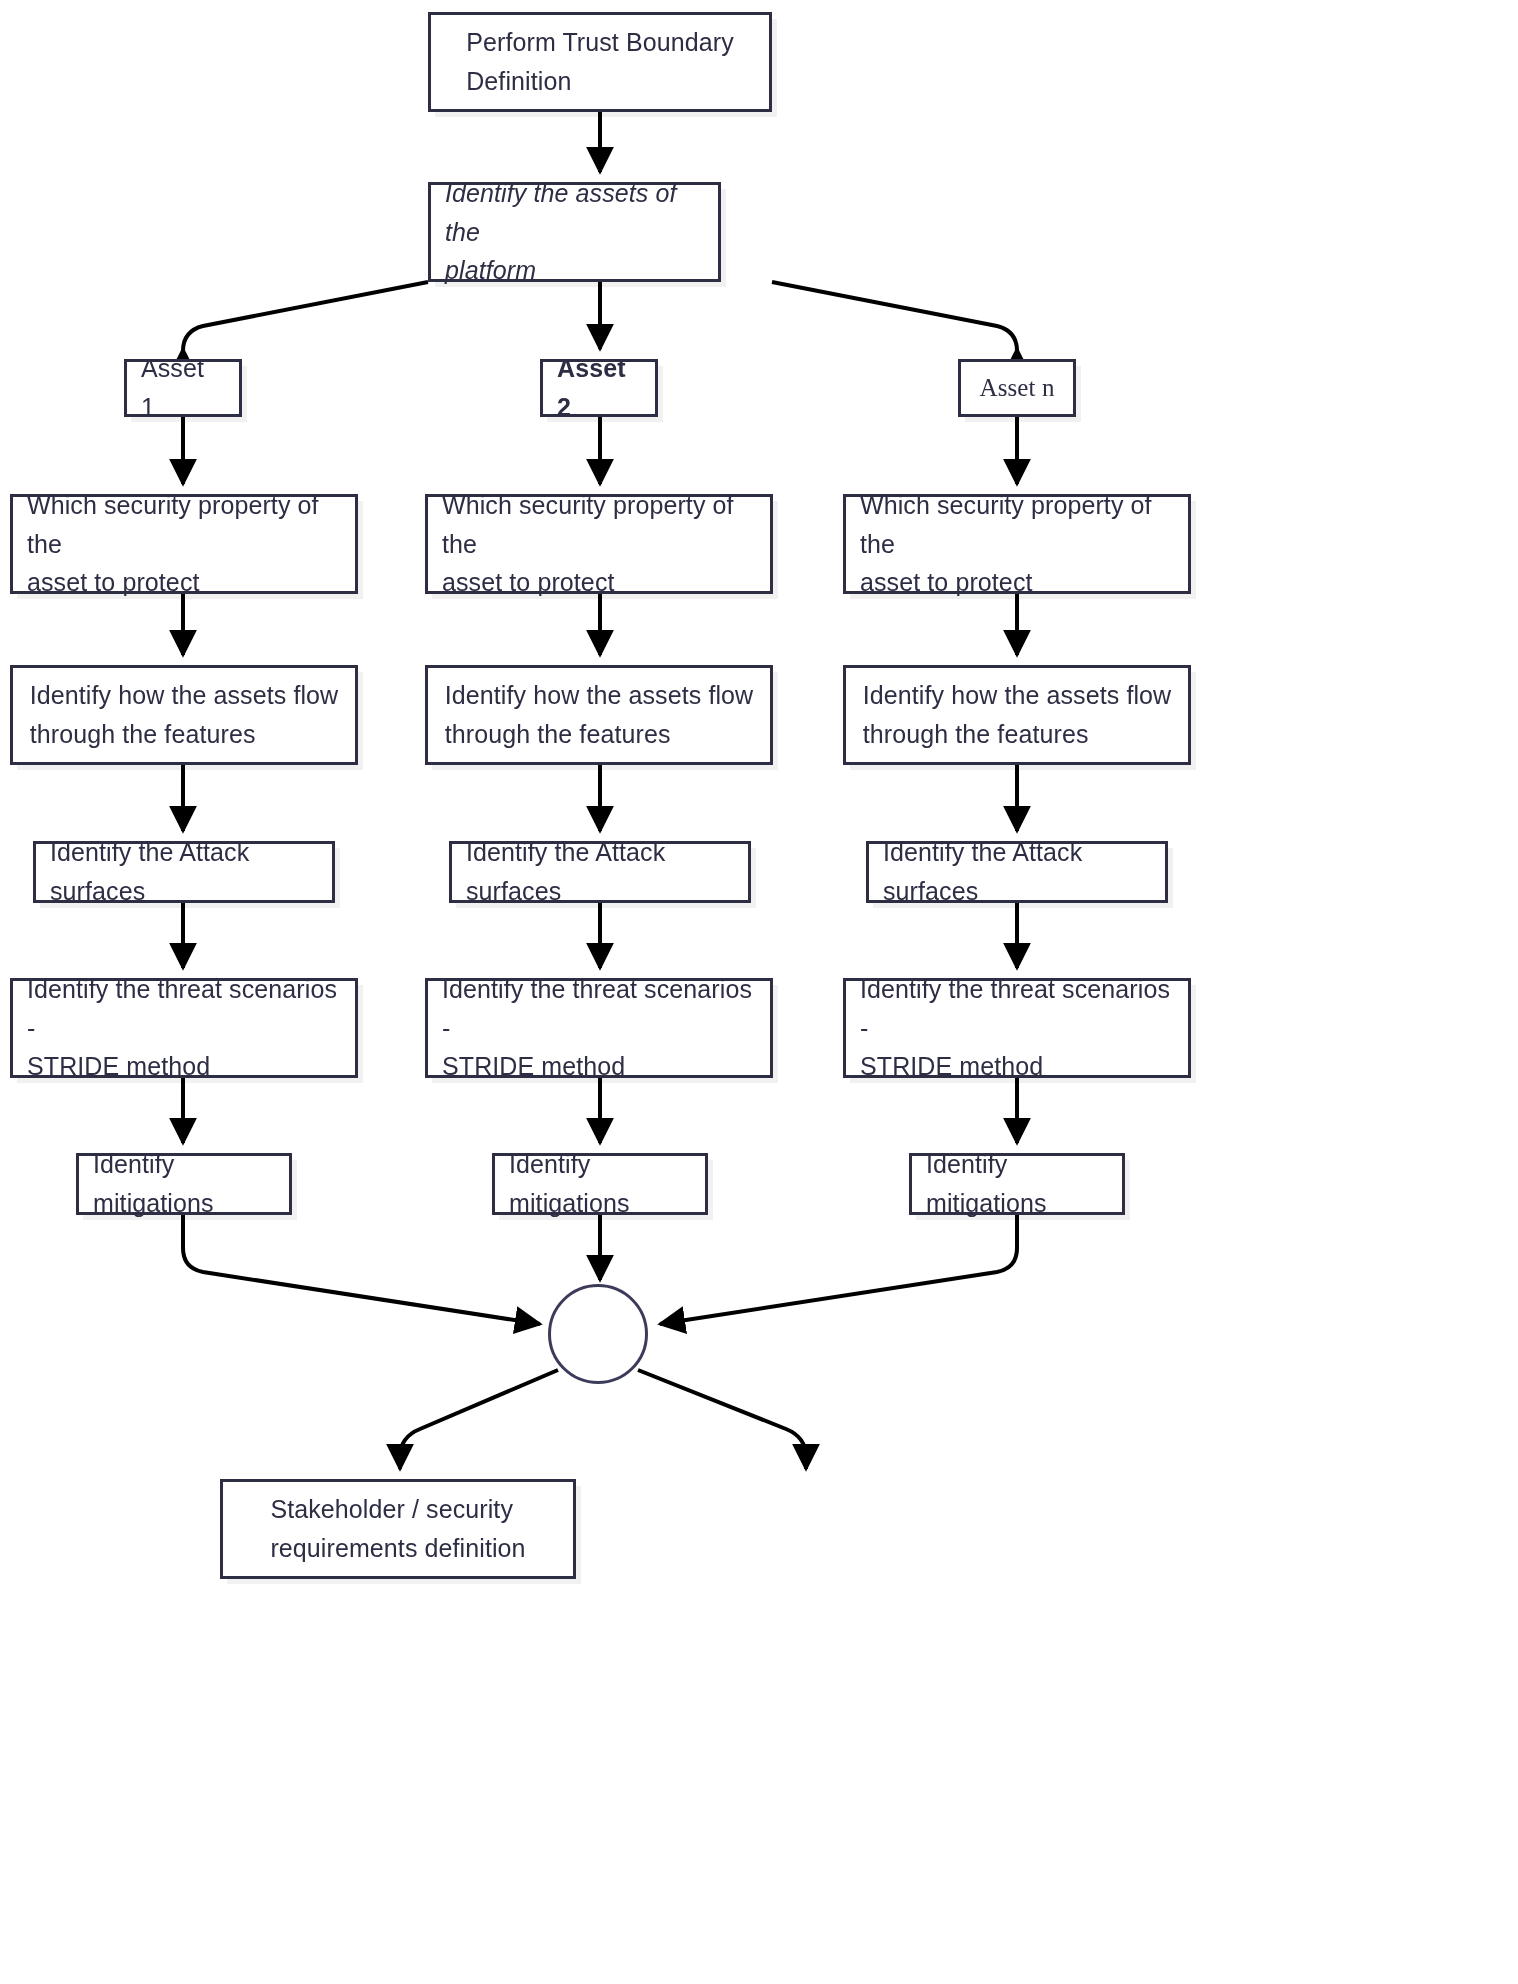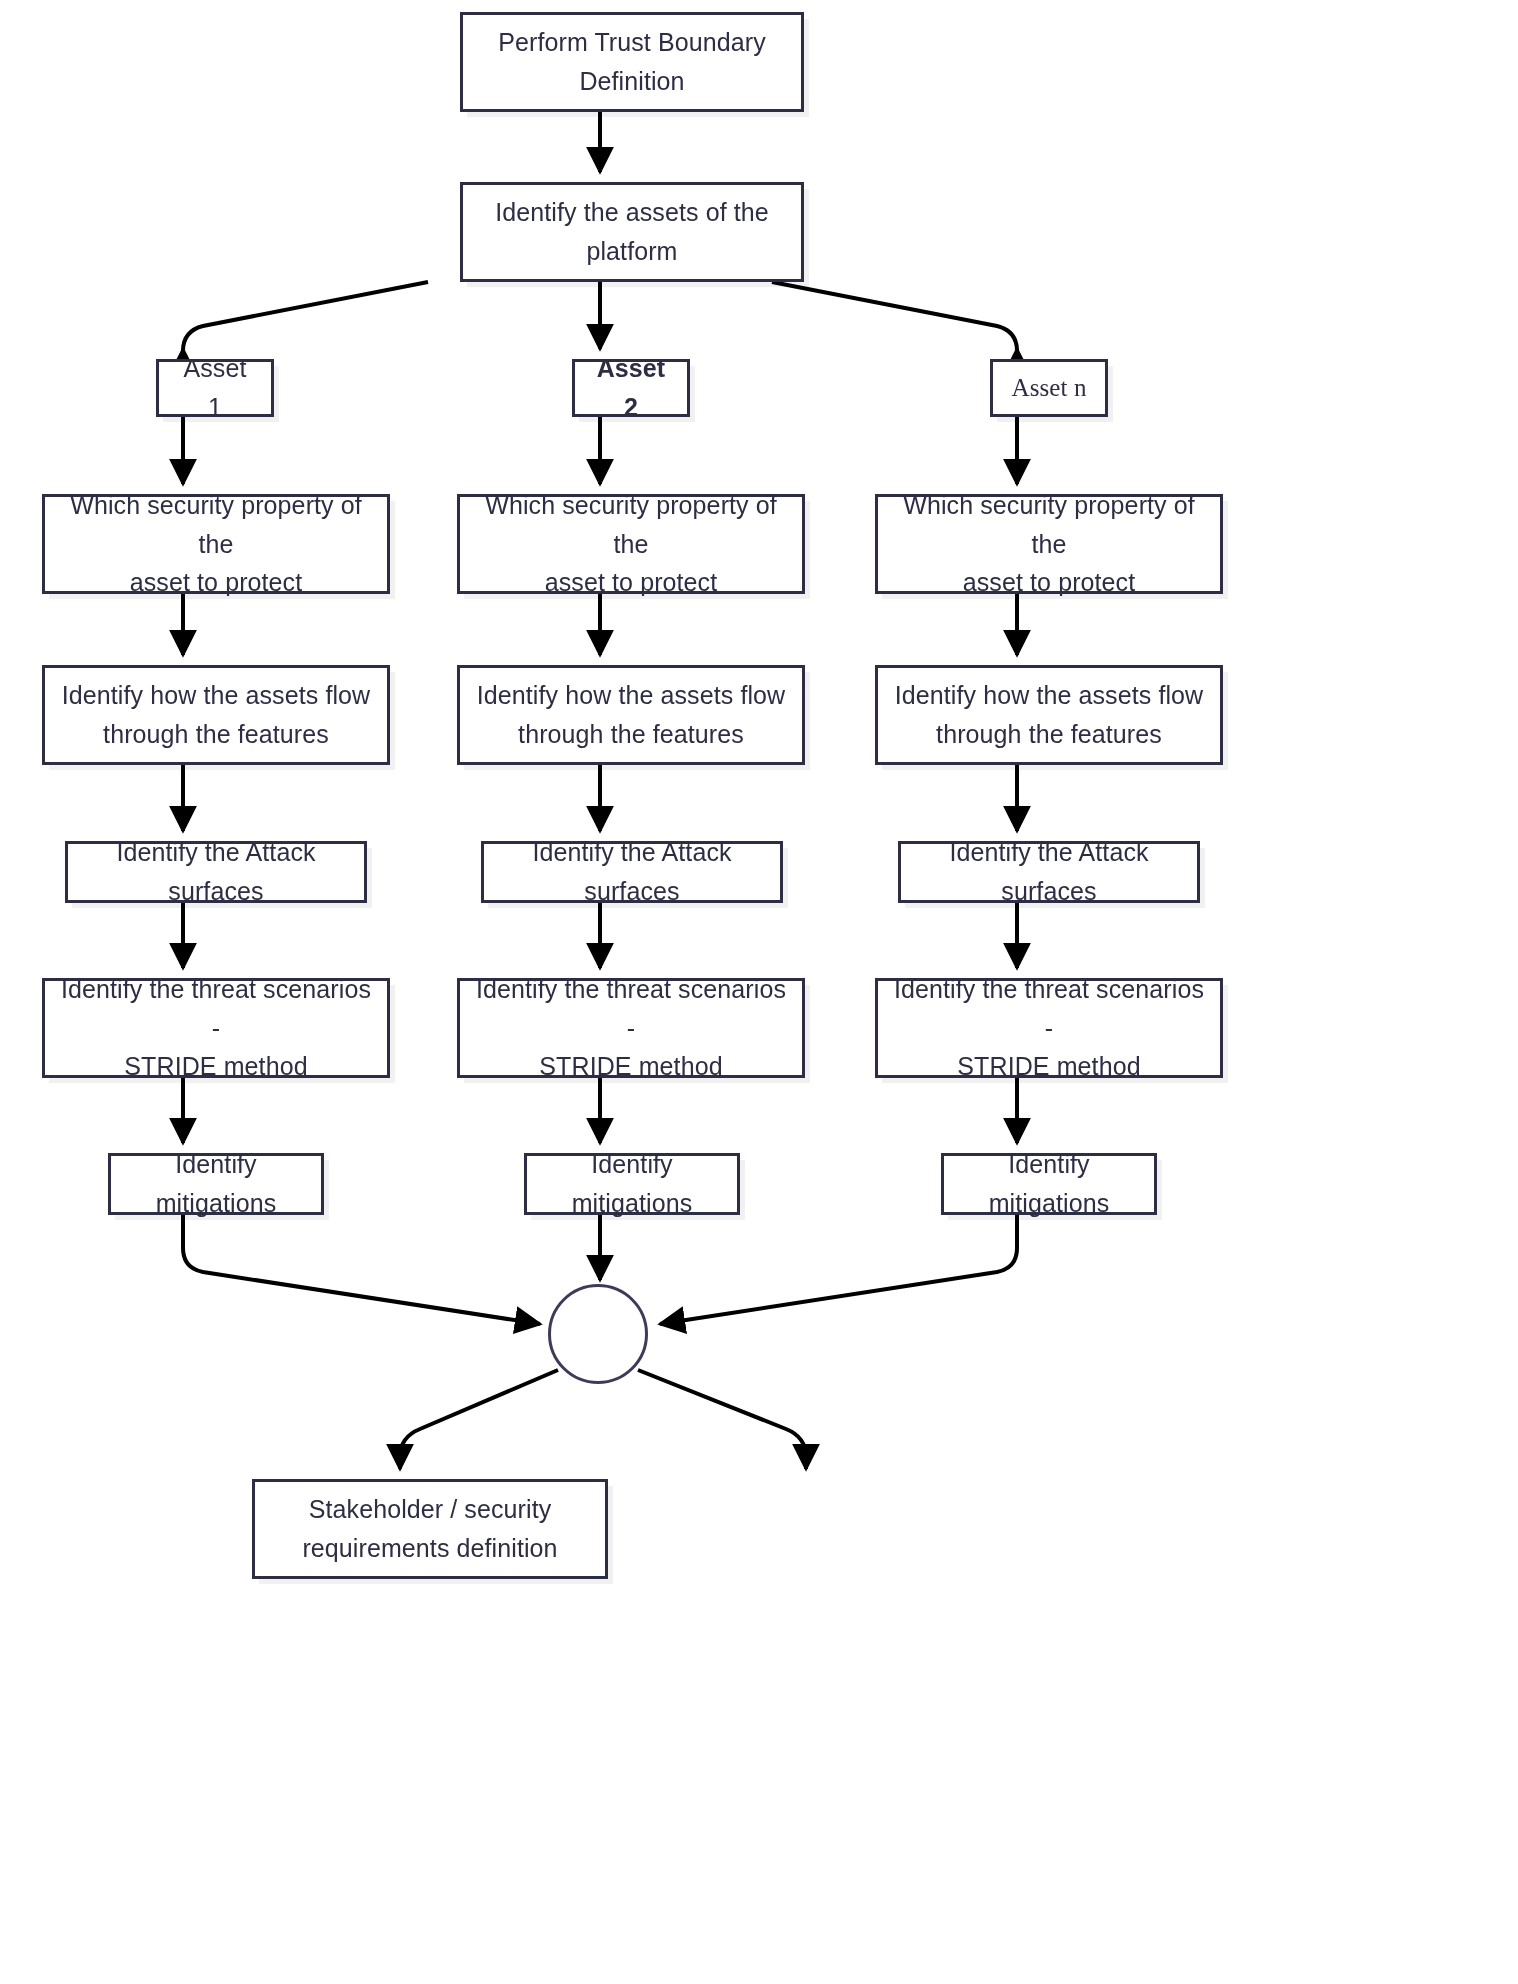--- a/index.html
+++ b/index.html
@@ -27,27 +27,26 @@
   }
   .node {
     position: absolute;
     box-sizing: border-box;
     background: #ffffff;
     border: 3px solid #2d2d44;
     color: #2d2d44;
     display: flex;
     align-items: center;
     justify-content: center;
-    text-align: center;
+    text-align: left;
     line-height: 1.55;
     font-size: 25px;
     letter-spacing: 0.1px;
     box-shadow: 6px 6px 0 -1px rgba(0,0,0,0.055);
     z-index: 2;
-    margin-left: 32px;
   }
   .node-label {
     display: block;
     padding: 0 14px;
     white-space: pre-line;
   }
   .junction {
     position: absolute;
     box-sizing: border-box;
     border: 3px solid #3c3c5a;
@@ -104,21 +103,21 @@
       <path d="M 558 1370 L 420 1429 Q 400 1437 400 1457 L 400 1469"></path>
       <path d="M 638 1370 L 786 1429 Q 806 1437 806 1457 L 806 1469"></path>
     </g>
   </svg>
 
   <div class="node" style="left:428px; top:12px; width:344px; height:100px;">
     <span class="node-label">Perform Trust Boundary
 Definition</span>
   </div>
 
-  <div class="node" style="left:428px; top:182px; width:344px; height:100px;">
+  <div class="node" style="left:428px; top:182px; width:293px; height:100px;font-style:italic;">
     <span class="node-label">Identify the assets of the
 platform</span>
   </div>
 
   <div class="node" style="left:124px; top:359px; width:118px; height:58px;">
     <span class="node-label">Asset 1</span>
   </div>
   <div class="node" style="left:540px; top:359px; width:118px; height:58px;font-weight:bold;">
     <span class="node-label">Asset 2</span>
   </div>

